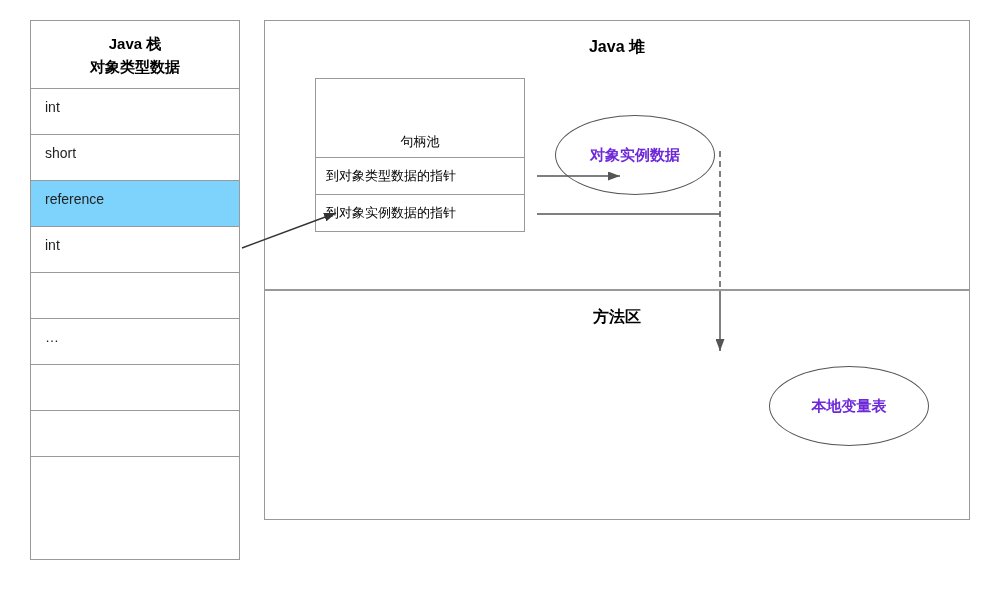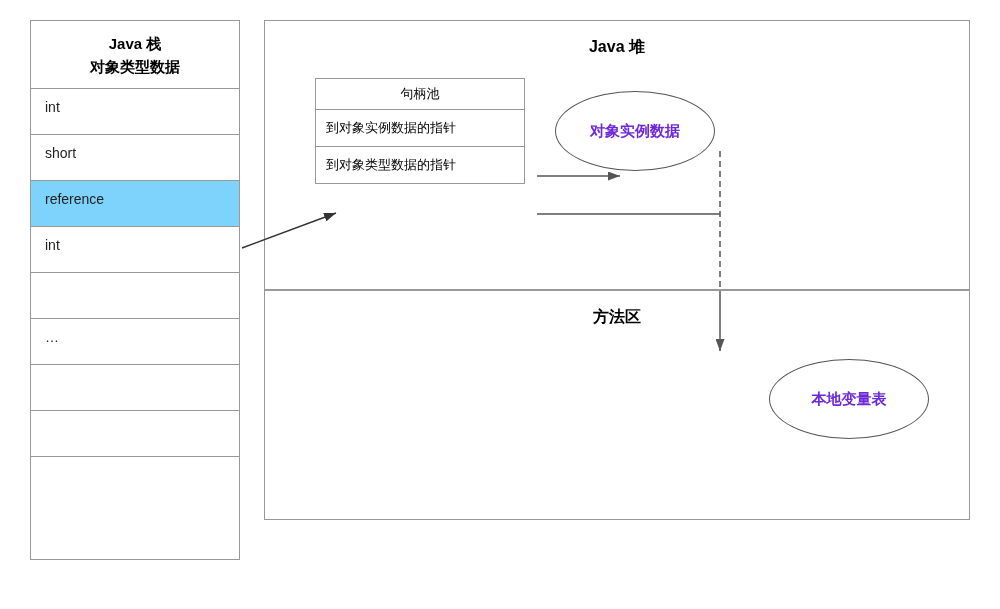--- a/index.html
+++ b/index.html
@@ -88,20 +88,21 @@
       display: flex;
       flex-direction: column;
       width: 210px;
     }
 
     .handle-pool-title {
       text-align: center;
       font-size: 13px;
       padding: 6px 4px;
       font-weight: normal;
+      margin-top: 48px;
     }
 
     .handle-pool-row {
       border-top: 1.5px solid #999;
       padding: 9px 10px;
       font-size: 13px;
       display: flex;
       align-items: center;
       gap: 6px;
       position: relative;
@@ -133,21 +134,21 @@
       border: 1.5px solid #999;
       padding: 16px 20px 24px 20px;
       position: relative;
       min-height: 230px;
     }
 
     .method-area-title {
       text-align: center;
       font-size: 16px;
       font-weight: bold;
-      margin-bottom: 11px;
+      margin-bottom: 18px;
     }
 
     .method-area-inner {
       display: flex;
       justify-content: flex-end;
       padding-right: 20px;
       padding-top: 20px;
     }
 
     
@@ -217,25 +218,25 @@
     <div class="java-heap" id="java-heap">
       <div class="heap-title">
         <span>Java 堆</span>
       </div>
       <div class="heap-inner">
 
         <div class="handle-pool" id="handle-pool">
           <div class="handle-pool-title">
             <span>句柄池</span>
           </div>
+          <div class="handle-pool-row" id="handle-row2">
+            <span>到对象类型数据的指针</span>
+          </div>
           <div class="handle-pool-row" id="handle-row1">
             <span>到对象实例数据的指针</span>
-          </div>
-          <div class="handle-pool-row" id="handle-row2">
-            <span>到对象类型数据的指针</span>
           </div>
         </div>
 
         <div class="object-instance">
           <div class="ellipse">
             <span>对象实例数据</span>
           </div>
         </div>
       </div>
 

